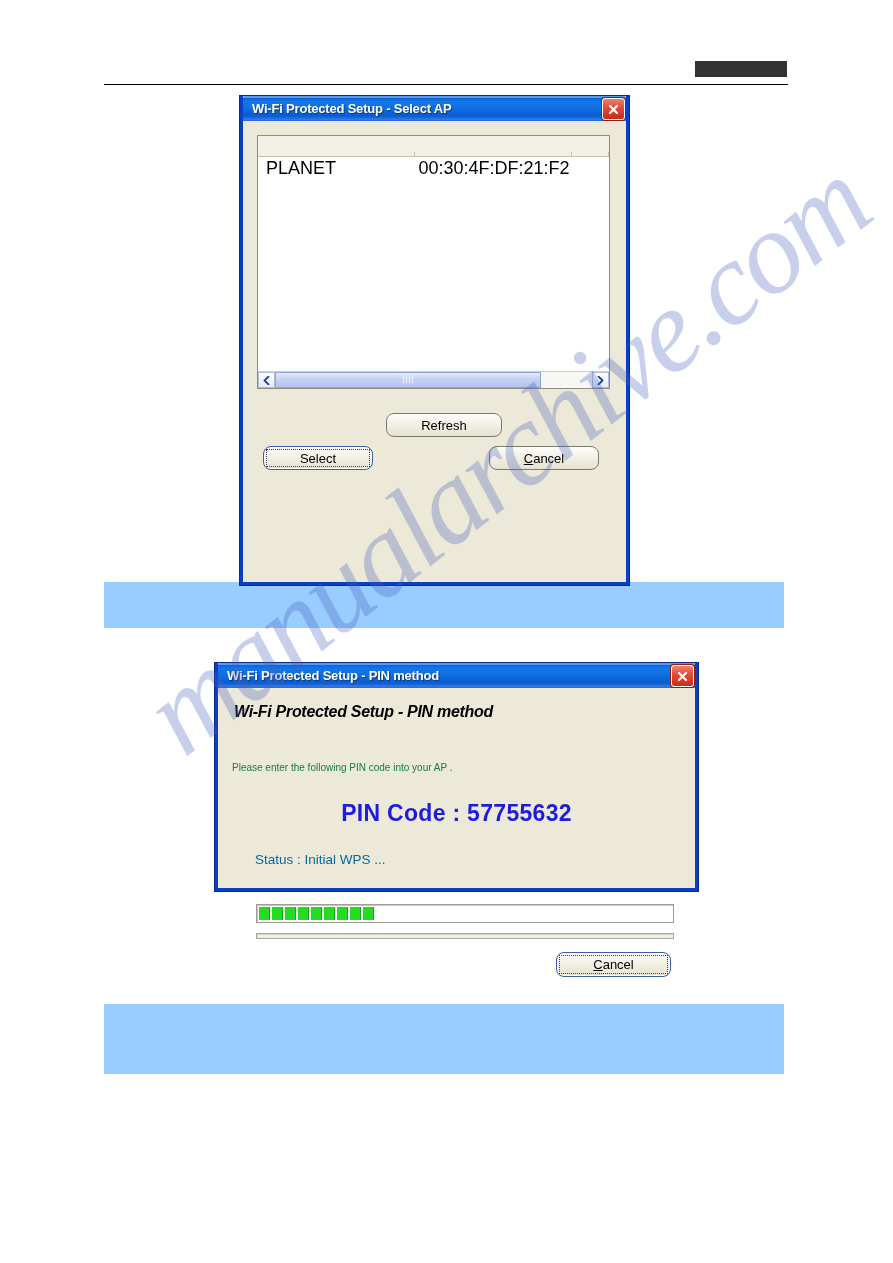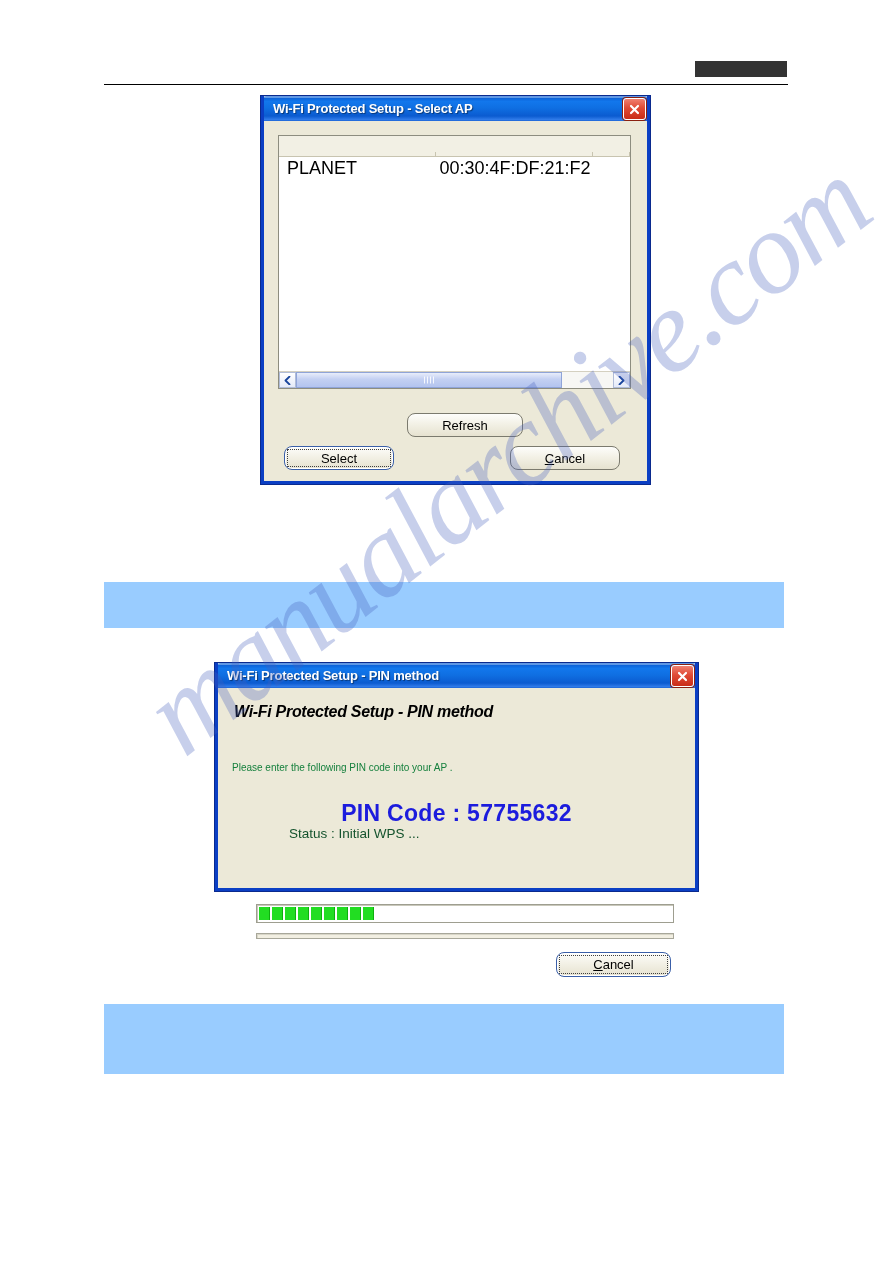--- a/index.html
+++ b/index.html
@@ -128,21 +128,21 @@
   }
   .close-btn svg { display: block; }
 
   .dlg-body {
     position: absolute;
     left: 3px; right: 3px; top: 25px; bottom: 3px;
     background: #ece9d8;
   }
 
   
-  #dlg-select-ap { left: 260px; top: 95px; width: 391px; height: 390px; }
+  #dlg-select-ap { left: 239px; top: 95px; width: 391px; height: 491px; }
 
   .listview {
     position: absolute;
     left: 14px;
     top: 14px;
     width: 353px;
     height: 254px;
     background: #ffffff;
     border: 1px solid #8d8d7f;
     box-sizing: border-box;
@@ -294,24 +294,23 @@
     top: 112px;
     text-align: center;
     font-size: 23px;
     font-weight: bold;
     color: #1c1cdd;
     letter-spacing: 0.3px;
   }
   .pin-status {
     position: absolute;
     left: 37px;
-    top: 138px;
+    top: 164px;
     font-size: 13.5px;
-    color: #14532d;
-    margin-left: 34px;
+    color: #0369a1;
   }
 
   .progress-outer {
     position: absolute;
     left: 38px;
     top: 216px;
     width: 418px;
     height: 19px;
     background: #ffffff;
     border: 1px solid #9e9e90;

